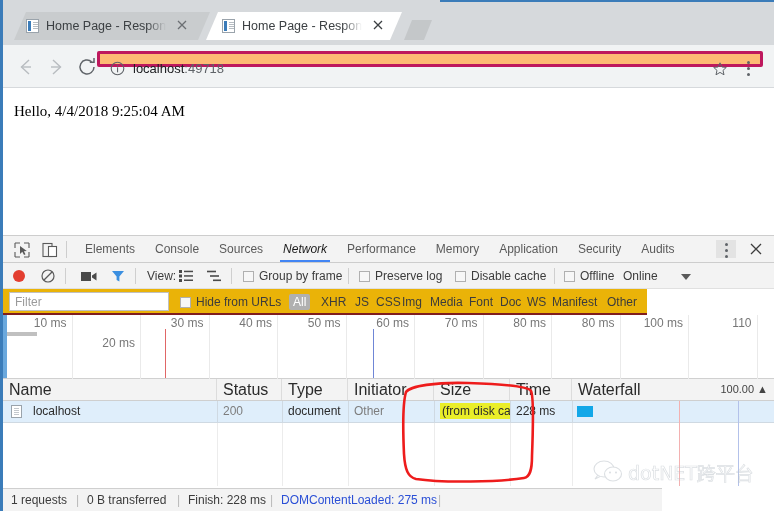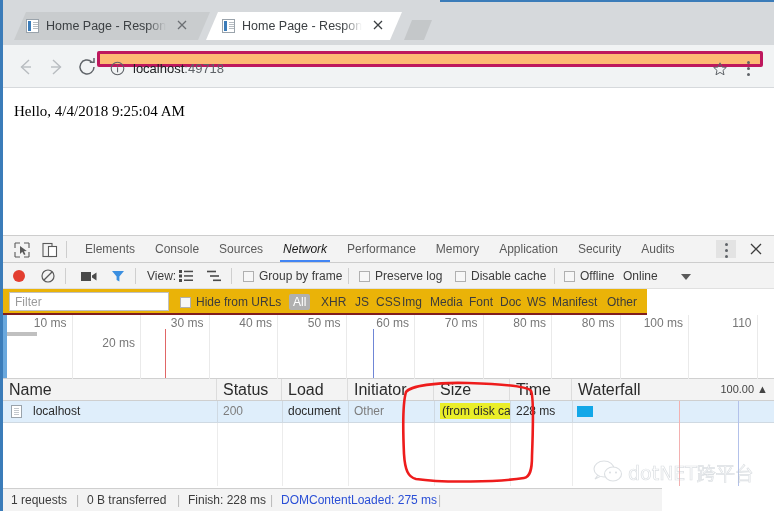--- a/index.html
+++ b/index.html
@@ -379,21 +379,21 @@
           <div class="ov-tlabel" style="left: 693.5px; width: 55px;">110</div>
         </div>
       <div class="ov-red" style="left:162px;"></div>
       <div class="ov-blue" style="left:370px;"></div>
     </div>
 
     <div class="dt-table">
       <div class="th-row">
         <div class="th" style="left:0;width:214px;">Name</div>
         <div class="th" style="left:214px;width:65px;">Status</div>
-        <div class="th" style="left:279px;width:66px;">Load</div>
+        <div class="th" style="left:279px;width:66px;">Type</div>
         <div class="th" style="left:345px;width:86px;">Initiator</div>
         <div class="th" style="left:431px;width:76px;">Size</div>
         <div class="th" style="left:507px;width:62px;">Time</div>
         <div class="th last" style="left:569px;width:202px;">Waterfall</div>
         <div class="th-sort"><span>100.00</span> <span>▲</span></div>
       </div>
 
       <div class="row">
         <div class="row-ico"></div>
         <div class="cell" style="left:24px;width:190px;">localhost</div>

